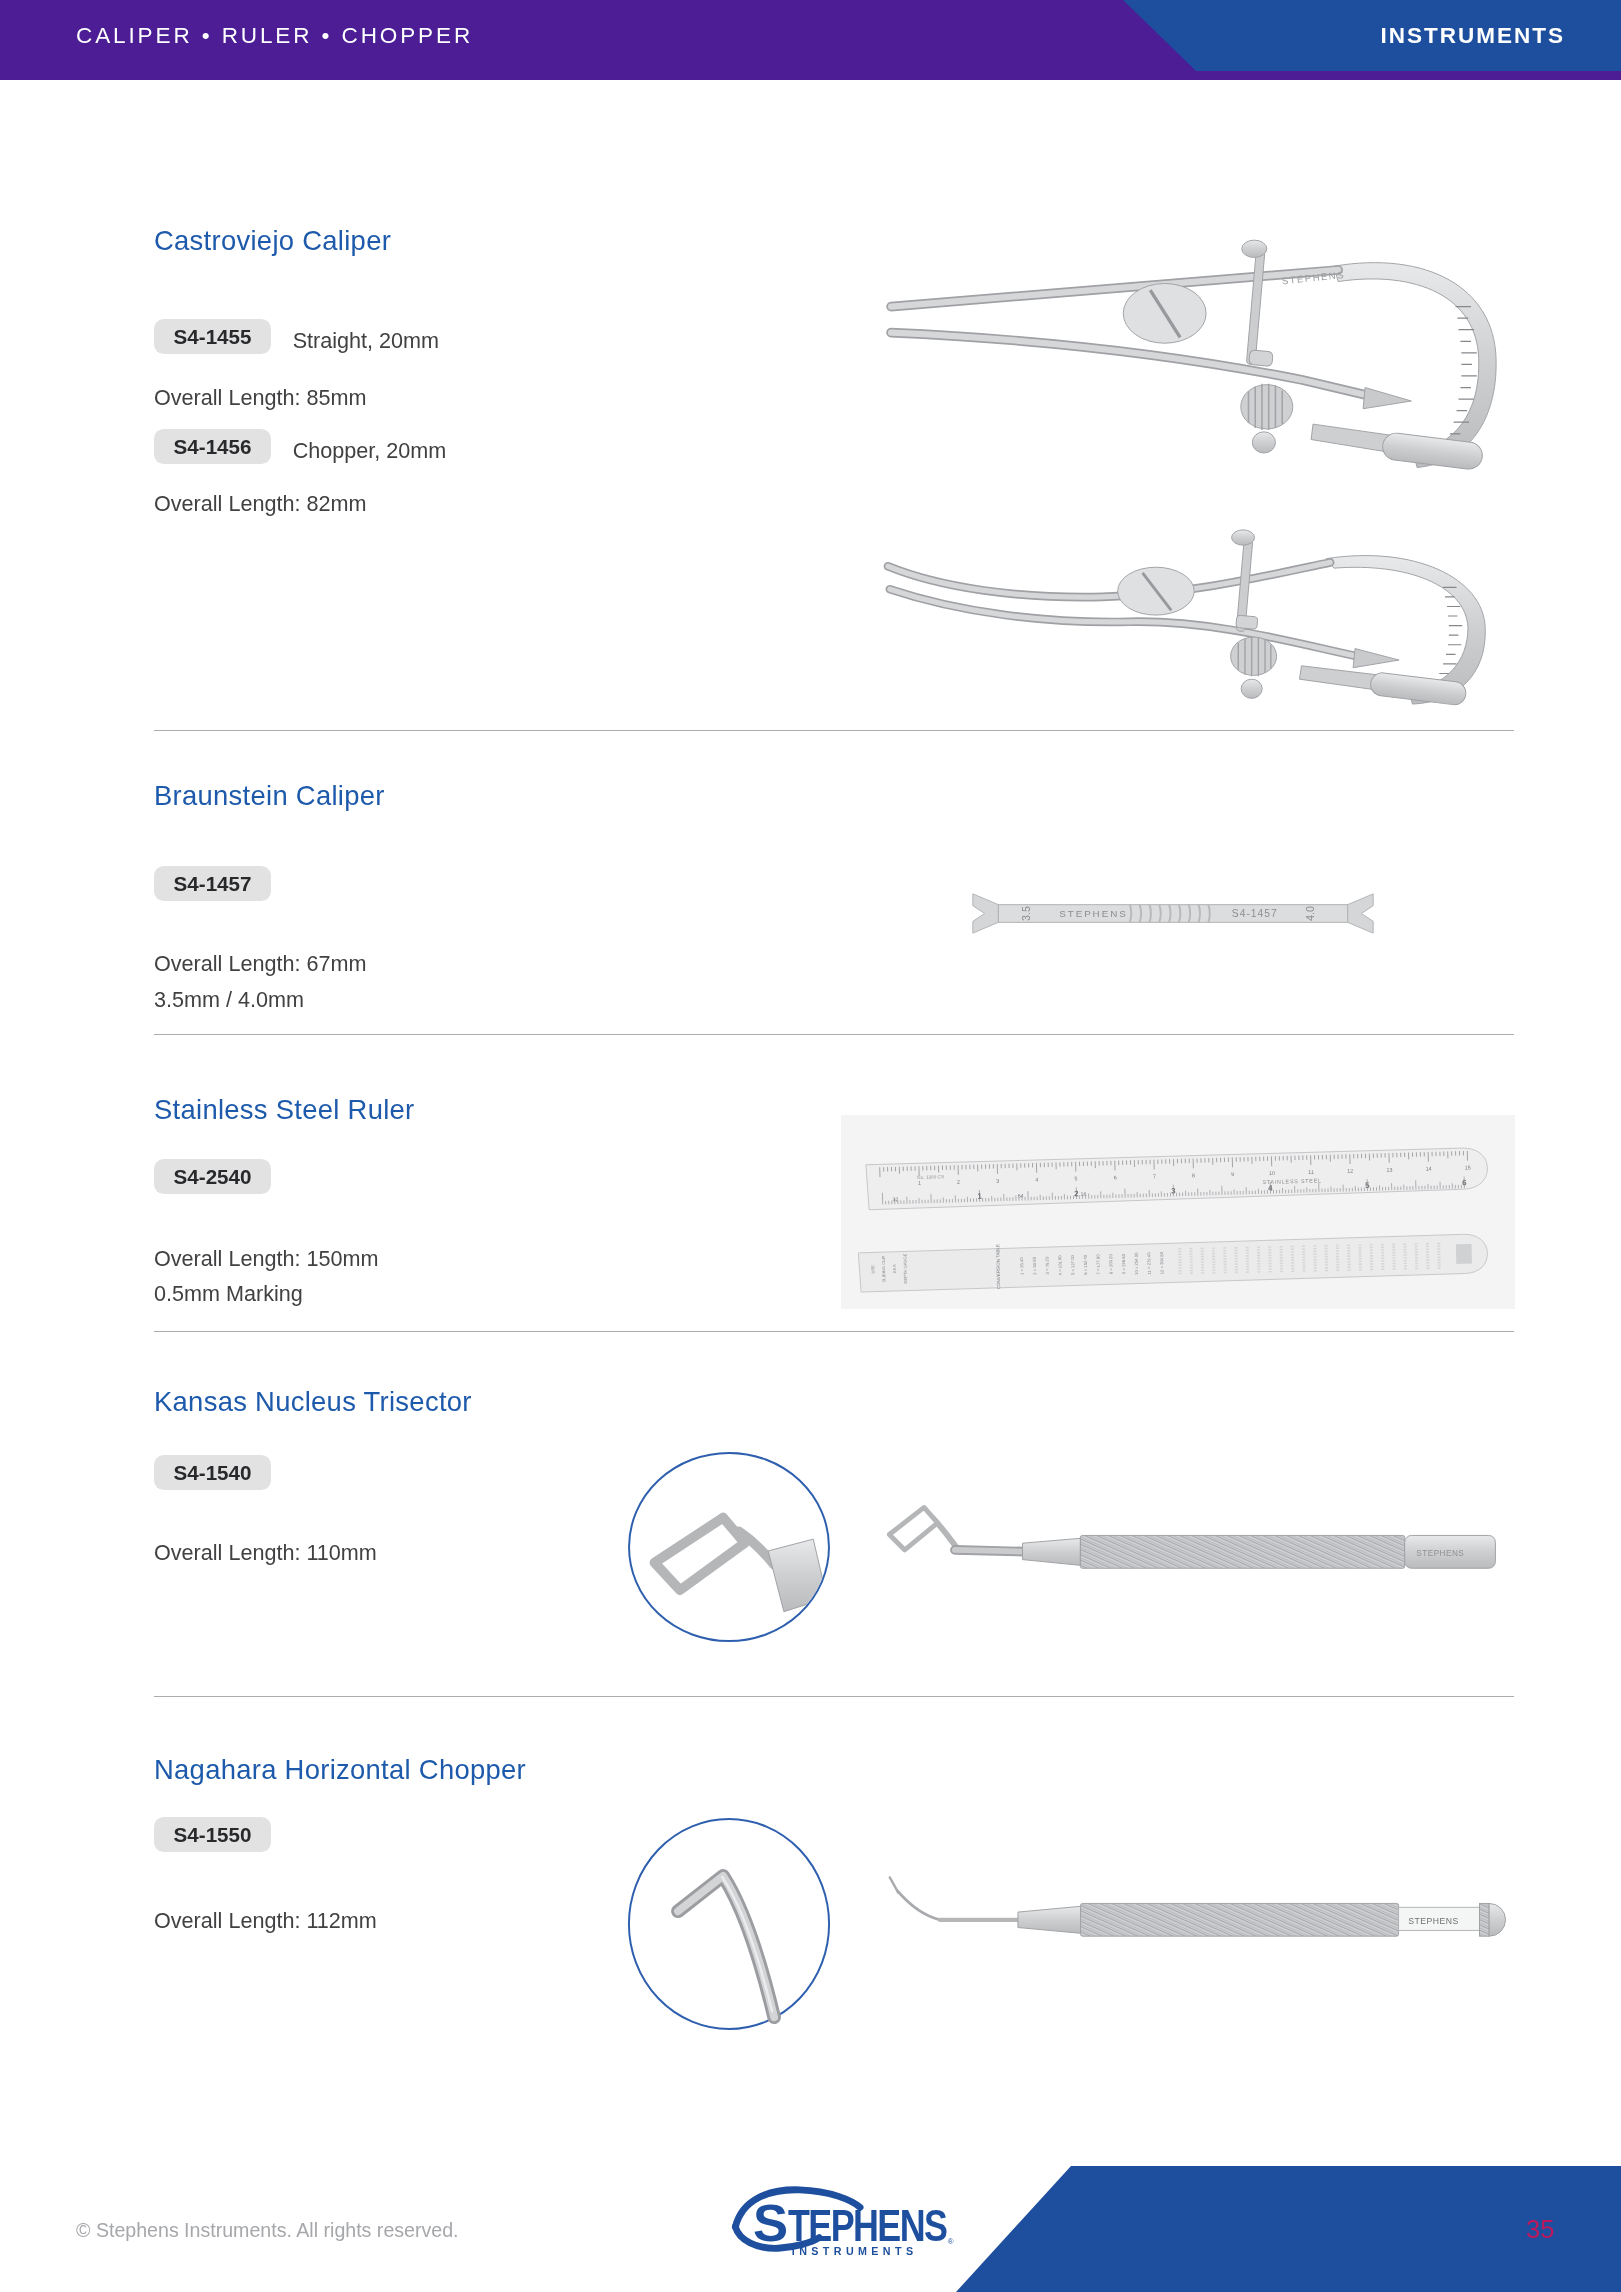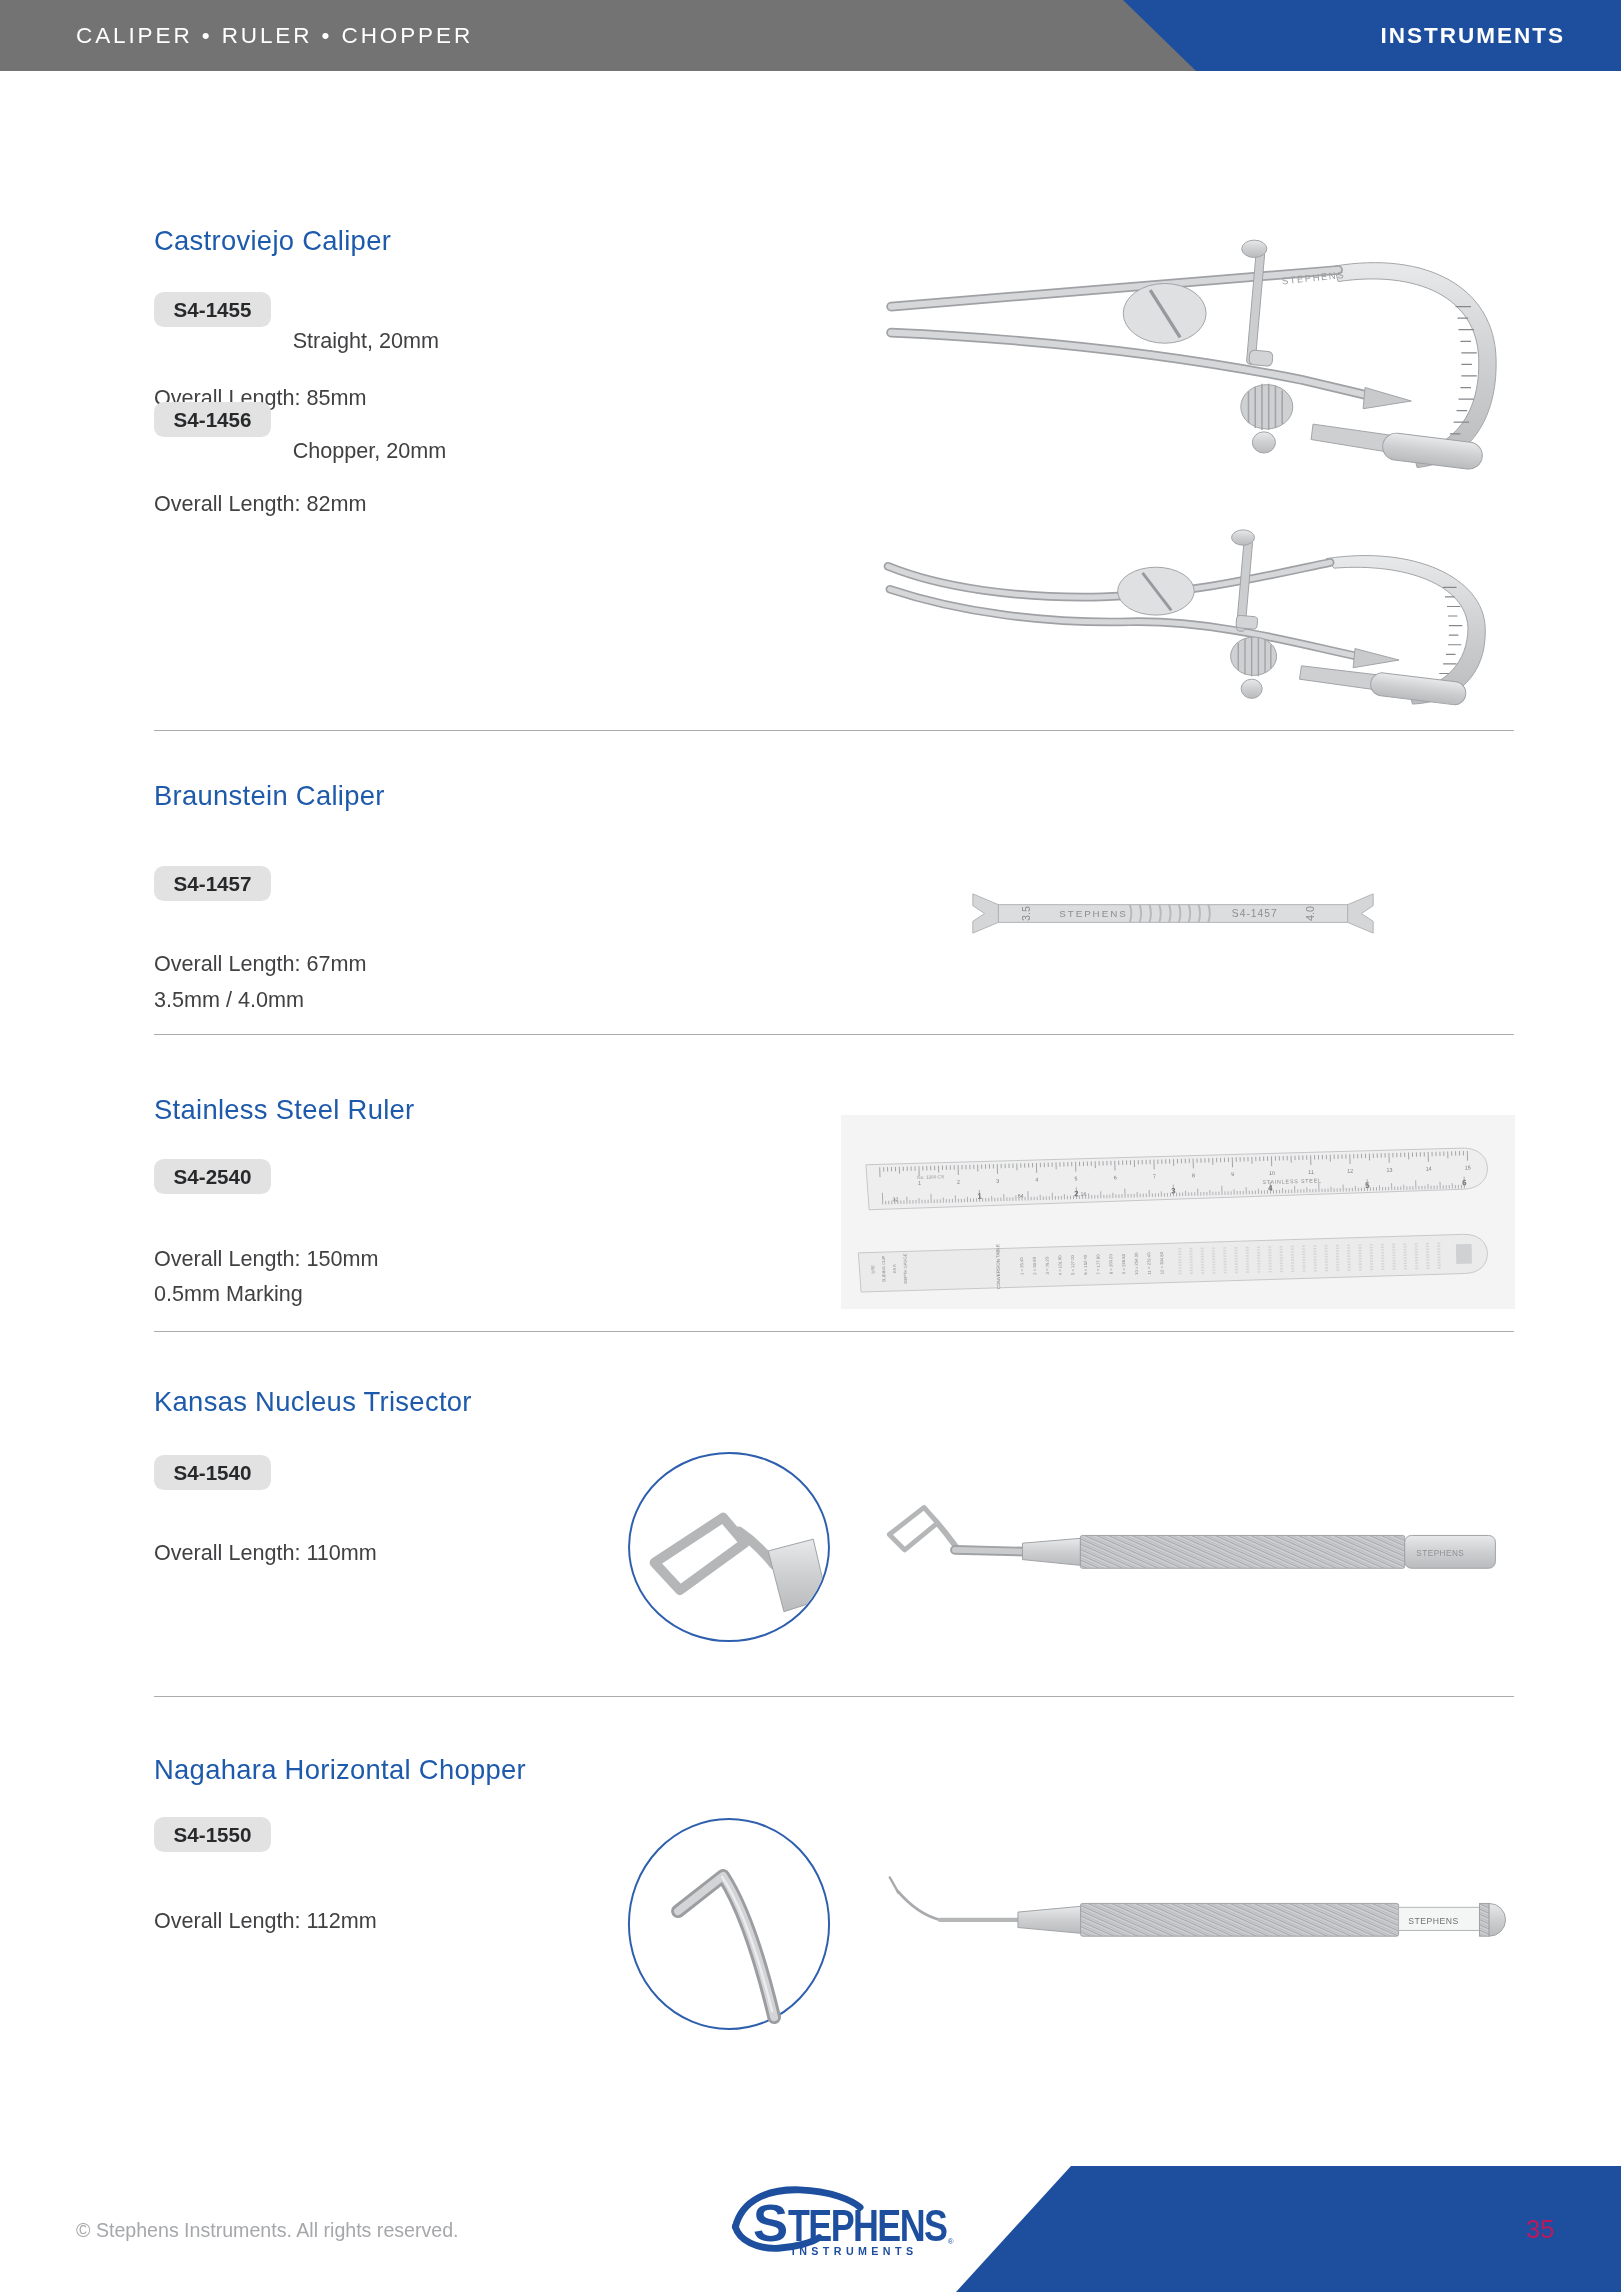--- a/index.html
+++ b/index.html
@@ -2,21 +2,21 @@
 <html><head>
 <meta charset="utf-8">
 <style>
   html,body{margin:0;padding:0;background:#ffffff;}
   body{font-family:"Liberation Sans",sans-serif;}
   #page{position:relative;width:1621px;height:2293px;background:#fff;overflow:hidden;}
   .abs{position:absolute;}
   .title{font-size:27.4px;font-weight:normal;color:#1e5aab;letter-spacing:0.3px;margin:0;}
   .badge{display:inline-block;background:#e2e2e3;border-radius:9.8px;height:35px;line-height:35px;
          padding:0 19.6px;font-weight:bold;font-size:20.6px;color:#28292b;}
-  .row{display:flex;align-items:flex-start;gap:21.6px;}
+  .row{display:flex;align-items:flex-end;gap:21.6px;}
   .variant,.spec{font-size:21.6px;color:#414042;margin-top:36px;}
   .divider{height:1px;background:#aaacae;left:154px;width:1360px;}
   .header-left{color:#fff;font-size:22.5px;letter-spacing:2.9px;}
   .header-right{color:#fff;font-size:22.5px;font-weight:bold;letter-spacing:2px;}
   .copyright{font-size:19.6px;color:#a5a7aa;text-align:center;}
   .pagenum{font-size:25.5px;color:#be185d;margin-left:15px;}
   svg text{font-family:"Liberation Sans",sans-serif;}
 </style>
 </head>
 <body>
@@ -30,21 +30,21 @@
         <path d="M0,0 L7,0 M0,2.5 L7,2.5" stroke="#a5a7aa" stroke-width="1"></path>
       </pattern>
       <linearGradient id="met" x1="0" y1="0" x2="0" y2="1">
         <stop offset="0" stop-color="#e8e9ea"></stop>
           <stop offset=".5" stop-color="#cdcfd1"></stop>
           <stop offset="1" stop-color="#b9bbbd"></stop>
       </linearGradient>
     </defs>
   </svg>
 
-  <header class="abs" style="left:0;top:0;width:1621px;height:71px;background:#737373">
+  <header class="abs" style="left:0;top:0;width:1621px;height:80px;background:#4c1d95">
     <div class="abs" style="left:0;top:0;width:1621px;height:71px;background:#1d4f9e;clip-path:polygon(1123px 0,1621px 0,1621px 71px,1196px 71px)"></div>
     <div class="abs header-left" style="left:76px;top:0;line-height:71px">CALIPER • RULER • CHOPPER</div>
     <div class="abs header-right" style="right:56px;top:0;line-height:71px">INSTRUMENTS</div>
   </header>
 
   <section>
     <h2 class="title abs" style="left:154px;top:225px">Castroviejo Caliper</h2>
 
     <div class="row abs" style="left:154px;top:292px">
       <span class="badge">S4-1455</span>

